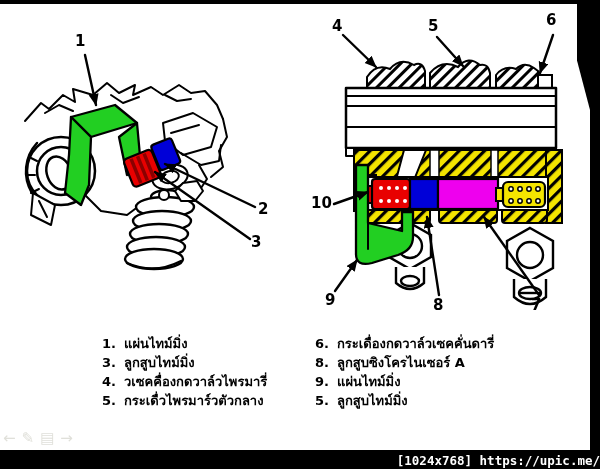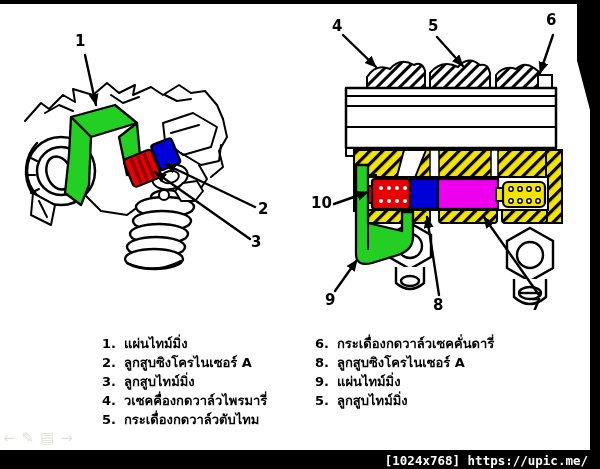--- a/index.html
+++ b/index.html
@@ -33,21 +33,21 @@
   .col-left{left:102px;}
   .col-right{left:300px;margin-left:15px;}
   .lrow{height:19px;font-size:13px;font-weight:bold;white-space:nowrap;}
   .num{display:inline-block;min-width:22px;}
   
   .watermark{position:absolute;left:3px;top:429px;color:var(--c-watermark,#e0e0da);font-size:15px;letter-spacing:6px;}
   
   .footer-bar{position:absolute;left:0;top:450px;width:600px;height:19px;background:var(--c-bar,#000);
     color:var(--c-footer-text,#fff);text-align:right;}
   .footer-bar span{font-family:"DejaVu Sans Mono","Liberation Mono",monospace;font-size:12.5px;font-weight:bold;
-    line-height:19px;padding-right:12px;letter-spacing:0;}
+    line-height:19px;padding-right:0;letter-spacing:0;}
 </style>
 </head>
 <body>
 
 <div class="page">
 
   <div class="frame-top"></div>
   <div class="frame-right"></div>
   <div class="frame-right-wedge"></div>
 
@@ -241,24 +241,23 @@
     <div class="callout" style="left:118px;top:13px">5</div>
     <div class="callout" style="left:236px;top:7px">6</div>
     <div class="callout" style="left:1px;top:190px">10</div>
     <div class="callout" style="left:15px;top:287px">9</div>
     <div class="callout" style="left:123px;top:292px">8</div>
     <div class="callout" style="left:221px;top:292px">7</div>
   </div>
 
   <div class="legend-col col-left">
     <div class="lrow"><span class="num">1.</span><span>แผ่นไทม์มิ่ง</span></div>
-    <div class="lrow"><span class="num">2.</span><span>ลูกสูบซิงโครไนเซอร์ A</span></div>
     <div class="lrow"><span class="num">3.</span><span>ลูกสูบไทม์มิ่ง</span></div>
     <div class="lrow"><span class="num">4.</span><span>วเซคคื่องกดวาล์วไพรมารี่</span></div>
-    <div class="lrow"><span class="num">5.</span><span>กระเดื่องกดวาล์วตับไทม</span></div>
+    <div class="lrow"><span class="num">5.</span><span>กระเดื่วไพรมาร์วตัวกลาง</span></div>
   </div>
   <div class="legend-col col-right">
     <div class="lrow"><span class="num">6.</span><span>กระเดื่องกดวาล์วเซคคั่นดารี่</span></div>
     <div class="lrow"><span class="num">8.</span><span>ลูกสูบซิงโครไนเซอร์ A</span></div>
     <div class="lrow"><span class="num">9.</span><span>แผ่นไทม์มิ่ง</span></div>
     <div class="lrow"><span class="num">5.</span><span>ลูกสูบไทม์มิ่ง</span></div>
   </div>
 
   <div class="watermark"><span class="wicon">←</span><span class="wicon">✎</span><span class="wicon">▤</span><span class="wicon">→</span></div>
 

